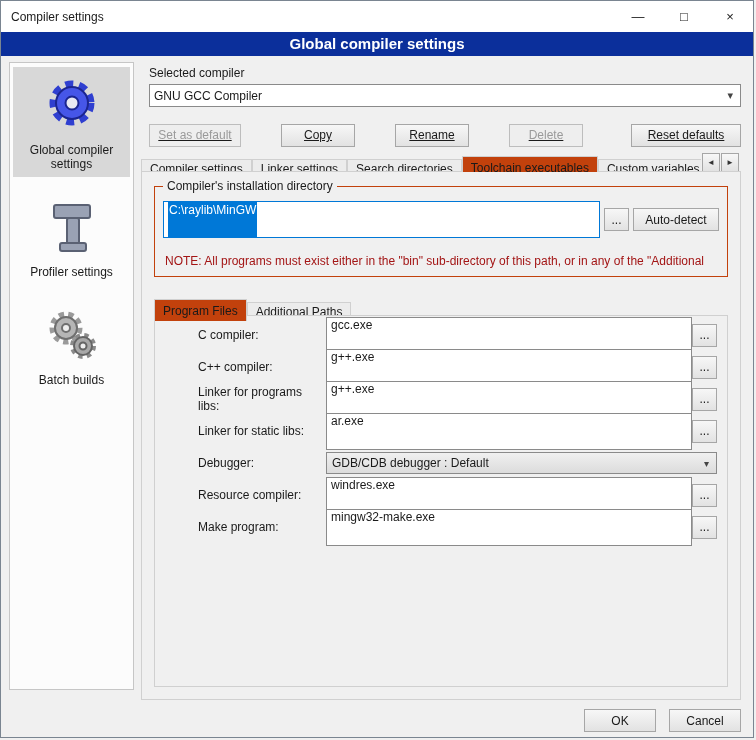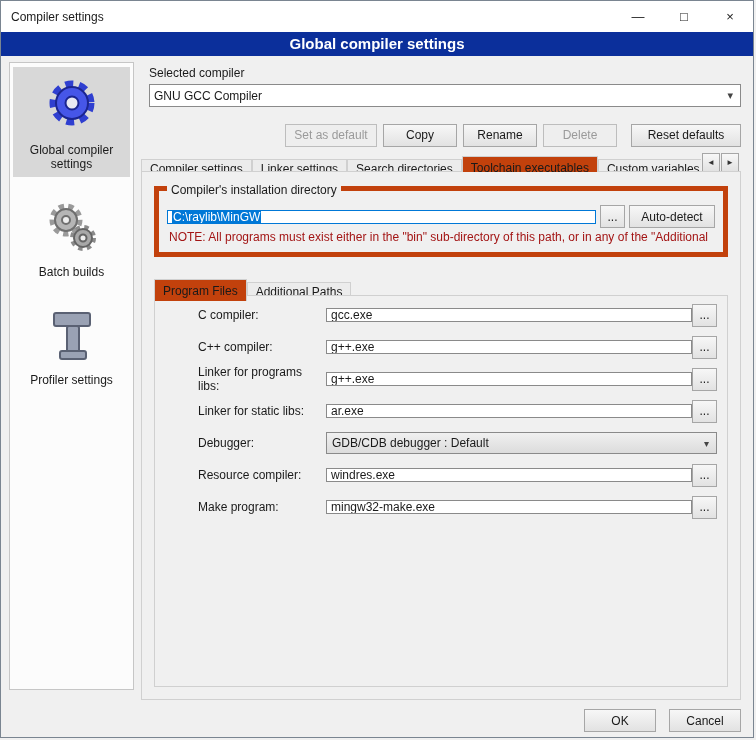--- a/index.html
+++ b/index.html
@@ -63,21 +63,21 @@
   
   .btn {
     height: 23px; border: 1px solid #a6a6a6;
     background: linear-gradient(#f7f7f7, #e2e2e2);
     font-family: inherit; font-size: 12px; color: #1a1a1a;
     padding: 0 8px; cursor: default;
   }
   .btn.disabled { color: #9a9a9a; background: #eeeeee; border-color: #bdbdbd; }
   .btn-row {
     position: absolute; left: 8px; right: 0; top: 54px; height: 38px;
-    display: flex; justify-content: flex-end; gap: 6px; align-items: center;
+    display: flex; justify-content: space-between; gap: 6px; align-items: center; text-decoration: underline;
   }
   .btn-row .btn.w-set { width: 92px; }
   .btn-row .btn.w-std { width: 74px; }
   .btn-row .btn.w-reset { width: 110px; margin-left: 8px; }
   
   .tabstrip { position: absolute; left: 0; right: 0; top: 88px; height: 22px; }
   .tabs-scroller {
     position: absolute; left: 0; right: 40px; top: 0; height: 22px;
     white-space: nowrap; overflow: hidden;
   }
@@ -100,38 +100,38 @@
     cursor: default;
   }
   
   .panel {
     position: absolute; left: 0; right: 0; top: 109px; bottom: 0;
     border: 1px solid #d0d0d0; background: #f0f0f0; z-index: 2;
     display: flex; flex-direction: column;
   }
   .groupbox {
     position: relative; margin: 14px 12px 4px 12px;
-    border: 5px solid #c2410c; padding: 14px 8px 6px 8px;
+    border: 1px solid #c2410c; padding: 14px 8px 6px 8px;
   }
   .groupbox-title {
     position: absolute; top: -8px; left: 8px;
     background: #f0f0f0; padding: 0 4px;
   }
   .dir-row { display: flex; gap: 4px; align-items: center; }
   .textbox {
-    flex: 1; height: 14px; background: #ffffff;
-    border: 1px solid #8a8a8a; display: flex; align-items: center;
+    flex: 1; height: 37px; background: #ffffff;
+    border: 1px solid #8a8a8a; display: flex; 
     padding: 0 4px; overflow: hidden; white-space: nowrap;
   }
   .textbox.focused { border-color: #0078d7; }
   .sel-text { background: #0078d7; color: #ffffff; padding: 1px 1px; }
   .btn.browse { width: 25px; padding: 0; }
   .btn.autodetect { width: 86px; }
   .note-text {
-    margin: 2px 2px 2px 2px; color: #a31515;
+    margin: 16px 2px 2px 2px; color: #a31515;
     white-space: nowrap; overflow: hidden;
   }
   
   .subtabstrip { margin: 12px 12px 0 12px; height: 22px; white-space: nowrap; }
   .subpanel {
     flex: 1; margin: 0 12px 12px 12px;
     border: 1px solid #d0d0d0; background: #f0f0f0;
     padding-top: 8px; position: relative; z-index: 2; padding-left: 33px;
   }
   .field-row { display: flex; align-items: center; margin: 0 10px 10px 10px; height: 22px; }
@@ -169,42 +169,42 @@
   <div class="content">
 
     <div class="sidebar">
       <div class="side-item selected">
         <svg class="side-icon" viewBox="0 0 64 64">
           <circle cx="32" cy="30" r="18" fill="none" stroke="#2f3fd0" stroke-width="9" stroke-dasharray="7.5 5.5"></circle>
           <circle cx="32" cy="30" r="16" fill="#4656e8" stroke="#1b2590" stroke-width="2"></circle>
           <circle cx="32" cy="30" r="6.5" fill="#e9e9f2" stroke="#1b2590" stroke-width="2"></circle>
         </svg>
         <span class="side-label">Global compiler settings</span>
+      </div>
+      <div class="side-item">
+        <svg class="side-icon" viewBox="0 0 64 64">
+          <g fill="#9aa2b4" stroke="#5a6173" stroke-width="2">
+            <rect x="14" y="10" width="36" height="13" rx="2"></rect>
+            <rect x="27" y="23" width="12" height="28" rx="2"></rect>
+            <rect x="20" y="48" width="26" height="8" rx="2"></rect>
+          </g>
+        </svg>
+        <span class="side-label">Profiler settings</span>
       </div>
       <div class="side-item">
         <svg class="side-icon" viewBox="0 0 64 64">
           <circle cx="26" cy="25" r="13" fill="none" stroke="#9a9a9a" stroke-width="7" stroke-dasharray="5 4"></circle>
           <circle cx="26" cy="25" r="11" fill="#b5b5b5" stroke="#6f6f6f" stroke-width="2"></circle>
           <circle cx="26" cy="25" r="4" fill="#eeeeee" stroke="#6f6f6f" stroke-width="2"></circle>
           <circle cx="43" cy="43" r="10" fill="none" stroke="#8a8a8a" stroke-width="6" stroke-dasharray="4 4"></circle>
           <circle cx="43" cy="43" r="9" fill="#a8a8a8" stroke="#646464" stroke-width="2"></circle>
           <circle cx="43" cy="43" r="3.5" fill="#eeeeee" stroke="#646464" stroke-width="2"></circle>
         </svg>
         <span class="side-label">Batch builds</span>
       </div>
-      <div class="side-item">
-        <svg class="side-icon" viewBox="0 0 64 64">
-          <g fill="#9aa2b4" stroke="#5a6173" stroke-width="2">
-            <rect x="14" y="10" width="36" height="13" rx="2"></rect>
-            <rect x="27" y="23" width="12" height="28" rx="2"></rect>
-            <rect x="20" y="48" width="26" height="8" rx="2"></rect>
-          </g>
-        </svg>
-        <span class="side-label">Profiler settings</span>
-      </div>
     </div>
 
     <div class="main">
 
       <span class="sel-label">Selected compiler</span>
 
       <div class="combo">
         <span>GNU GCC Compiler</span>
         <span class="combo-arrow">▾</span>
       </div>

